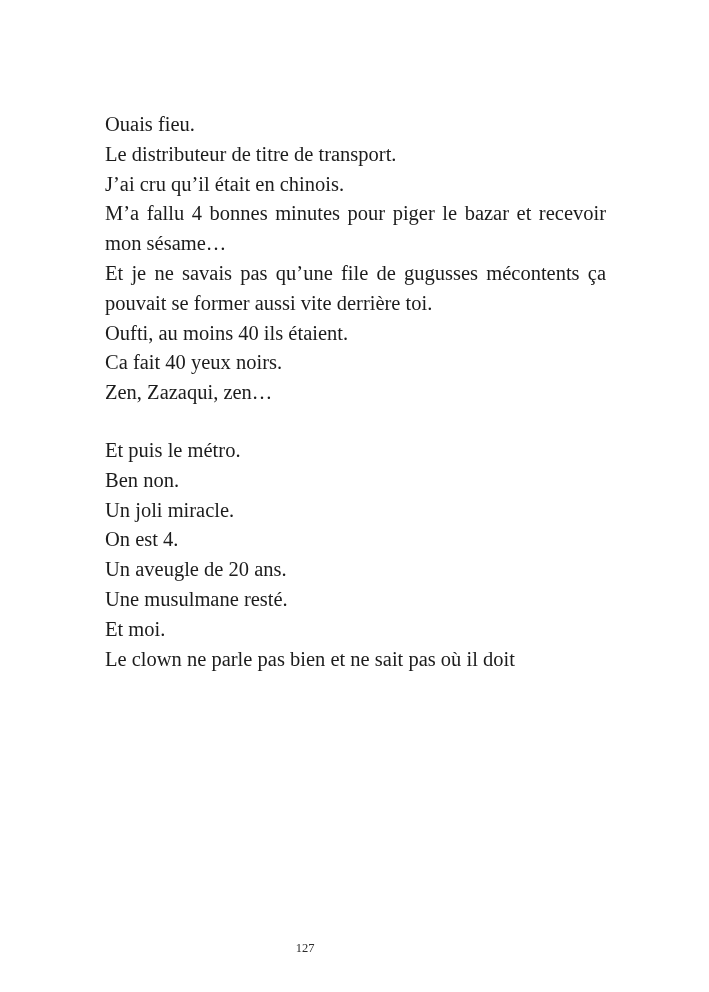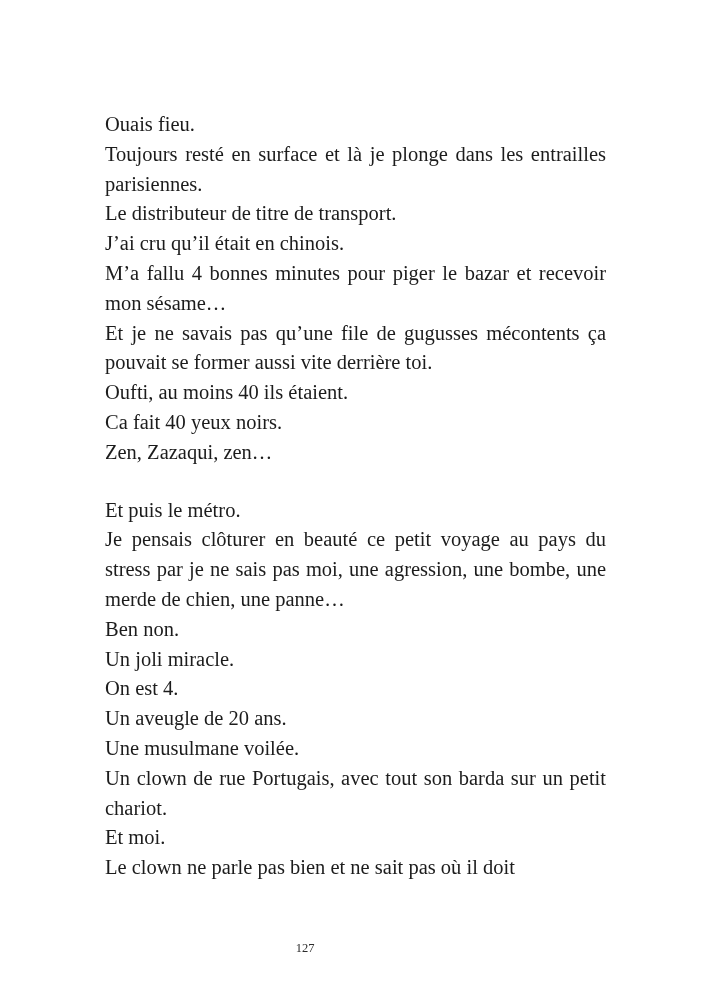--- a/index.html
+++ b/index.html
@@ -50,36 +50,33 @@
       font-family: "Liberation Serif", serif;
     }
   </style>
 </head>
 <body>
 
 <div class="page">
   <div class="text-block">
       <div class="section">
         <p class="para">Ouais fieu.</p>
-        <p class="para">Toujours resté en surface et là je plonge dans les entrailles parisiennes.</p>
         <p class="para">Le distributeur de titre de transport.</p>
         <p class="para">J’ai cru qu’il était en chinois.</p>
         <p class="para">M’a fallu 4 bonnes minutes pour piger le bazar et recevoir mon sésame…</p>
         <p class="para">Et je ne savais pas qu’une file de gugusses mécontents ça pouvait se former aussi vite derrière toi.</p>
         <p class="para">Oufti, au moins 40 ils étaient.</p>
         <p class="para">Ca fait 40 yeux noirs.</p>
         <p class="para">Zen, Zazaqui, zen…</p>
       </div>
       <div class="section">
         <p class="para">Et puis le métro.</p>
-        <p class="para">Je pensais clôturer en beauté ce petit voyage au pays du stress par je ne sais pas moi, une agression, une bombe, une merde de chien, une panne…</p>
         <p class="para">Ben non.</p>
         <p class="para">Un joli miracle.</p>
         <p class="para">On est 4.</p>
         <p class="para">Un aveugle de 20 ans.</p>
-        <p class="para">Une musulmane voilée.</p>
-        <p class="para">Un clown de rue Portugais, avec tout son barda sur un petit chariot.</p>
+        <p class="para">Une musulmane resté.</p>
         <p class="para">Et moi.</p>
         <p class="para">Le clown ne parle pas bien et ne sait pas où il doit</p>
       </div>
     </div>
   <div class="page-number">127</div>
 </div>
 
 </body></html>

